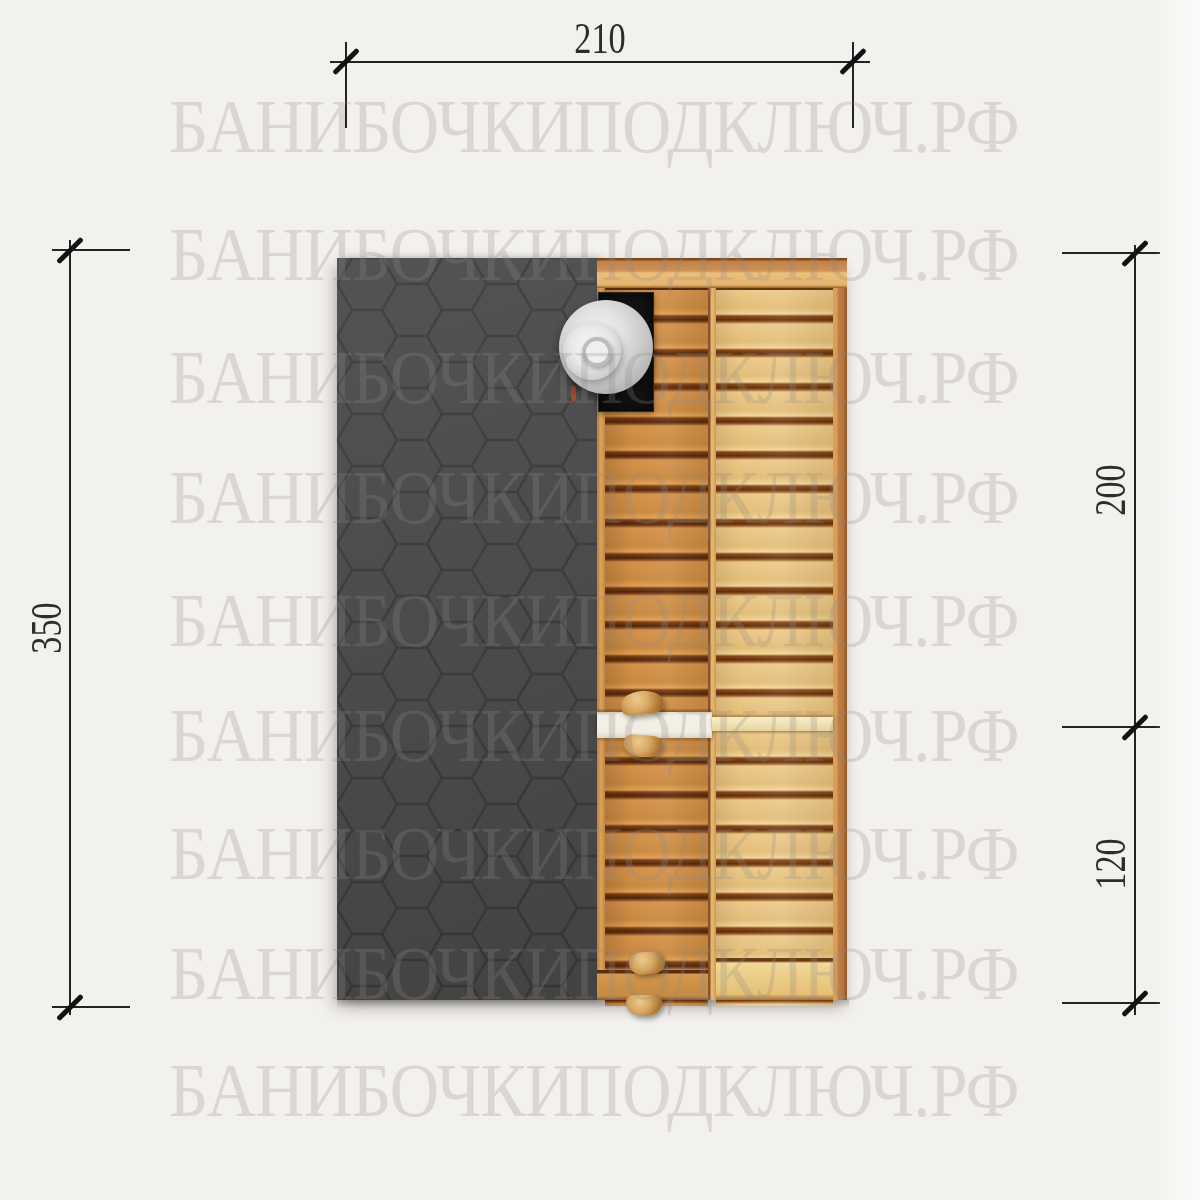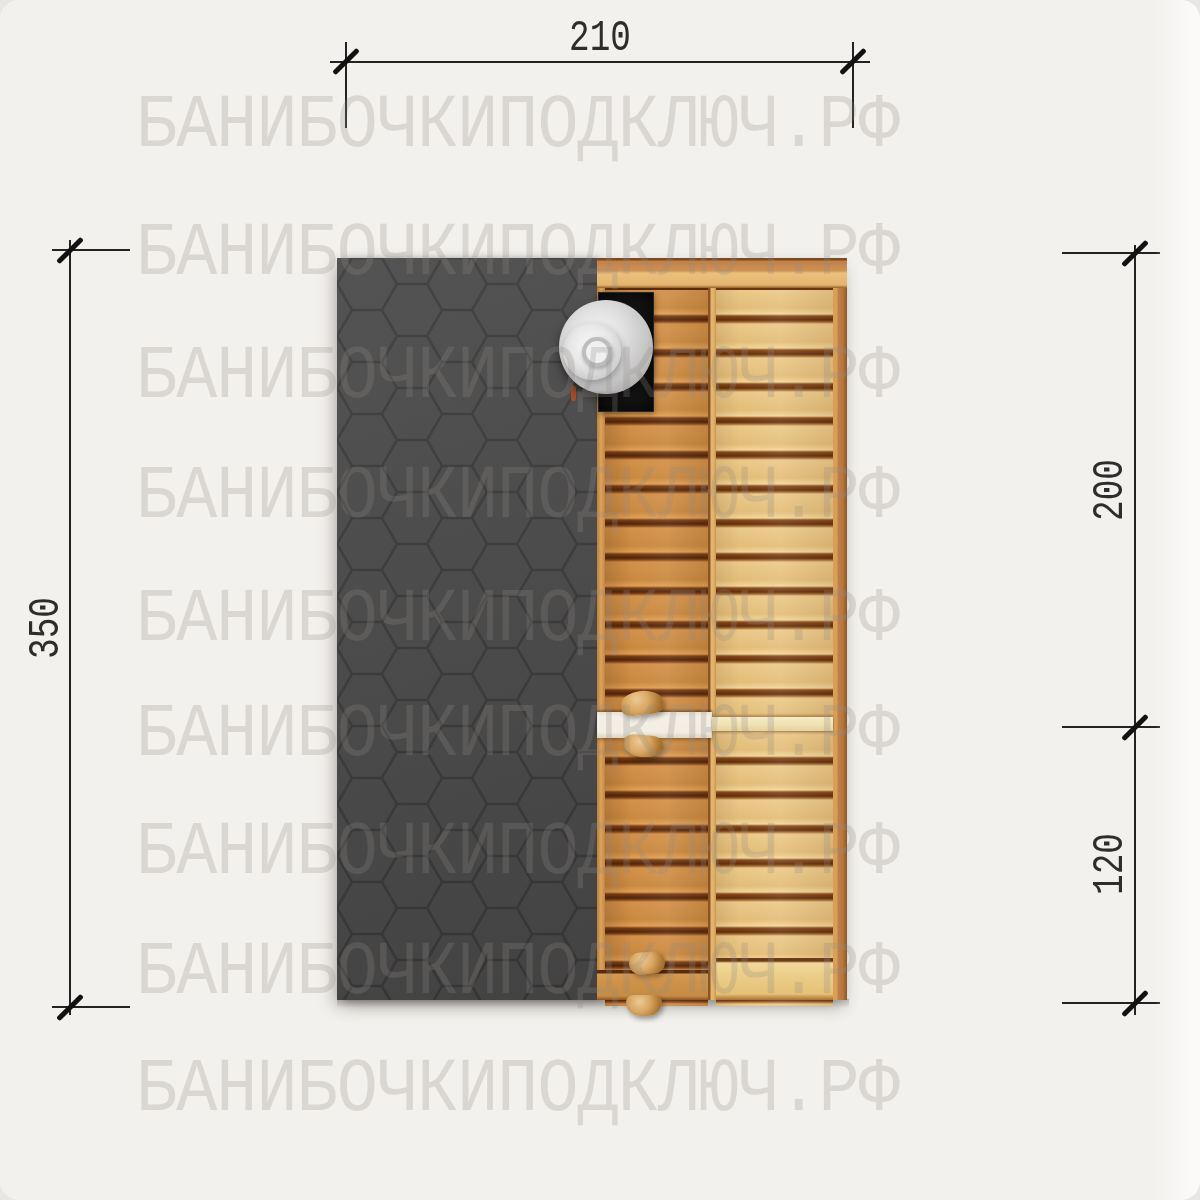--- a/index.html
+++ b/index.html
@@ -1,23 +1,22 @@
 <!DOCTYPE html>
 <html><head>
 <meta charset="utf-8">
 <style>
   html,body{margin:0;padding:0;background:#e8e6e3;}
   .canvas{
     position:relative;width:1200px;height:1200px;overflow:hidden;
     background:#f3f1ee;
-    font-family:Liberation Mono, monospace;
-    border-radius:19px;
+    font-family:Liberation Serif, serif;
   }
   
-  .wm-layer{position:absolute;inset:0;z-index:50;pointer-events:none;}
+  .wm-layer{position:absolute;inset:0;z-index:50;pointer-events:none;margin-left:33px;}
   .wm{
     position:absolute;left:136px;white-space:nowrap;
     font-size:76px;line-height:76px;font-weight:400;
     color:rgba(148,140,132,0.26);
     transform:scaleX(0.90);transform-origin:left center;
     letter-spacing:-1px;user-select:none;
   }
   
   .dline{position:absolute;background:#232323;z-index:20;}
   .tick{

